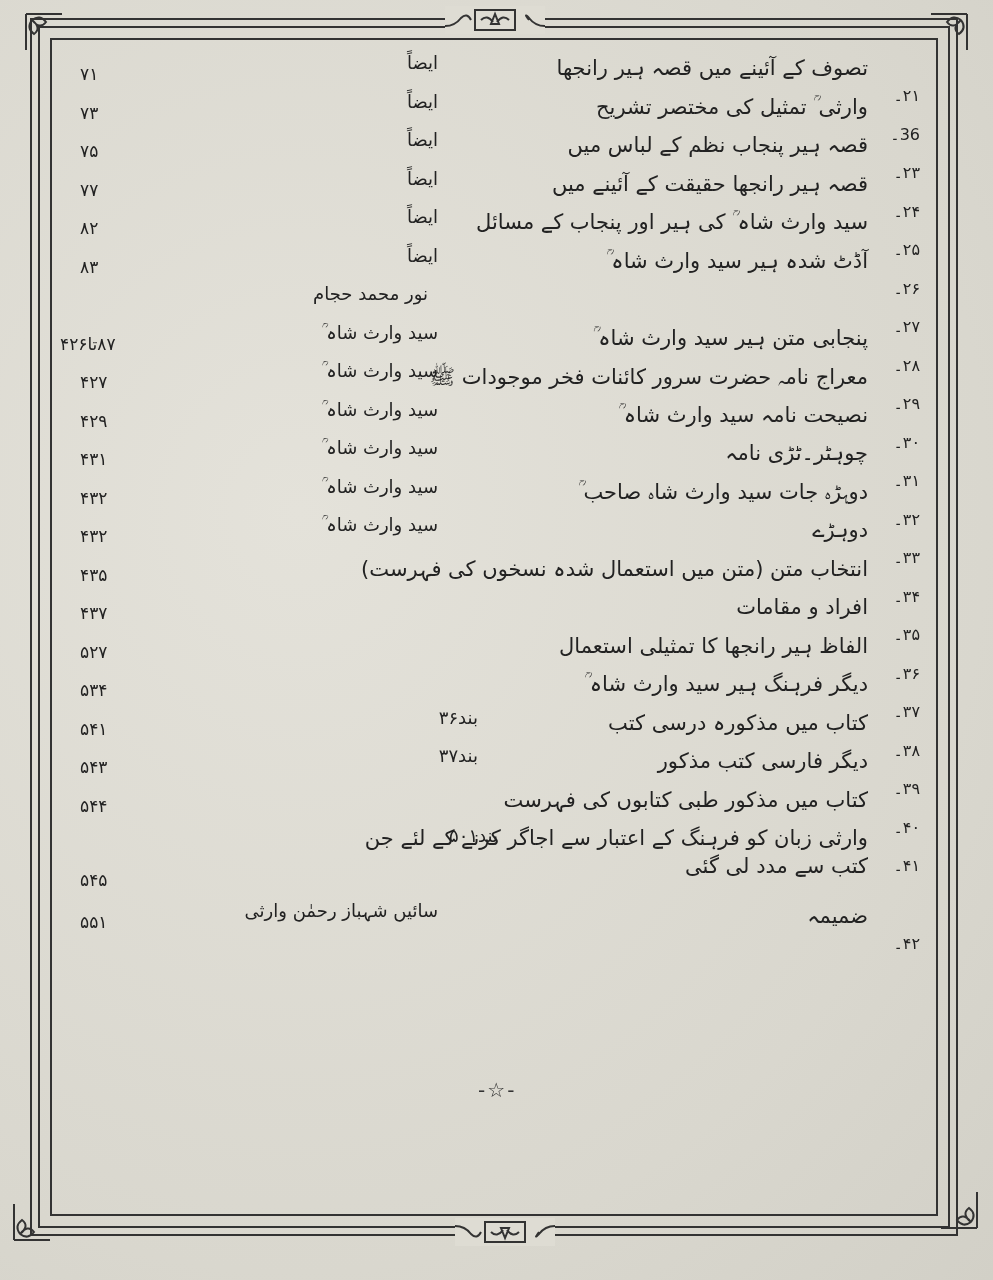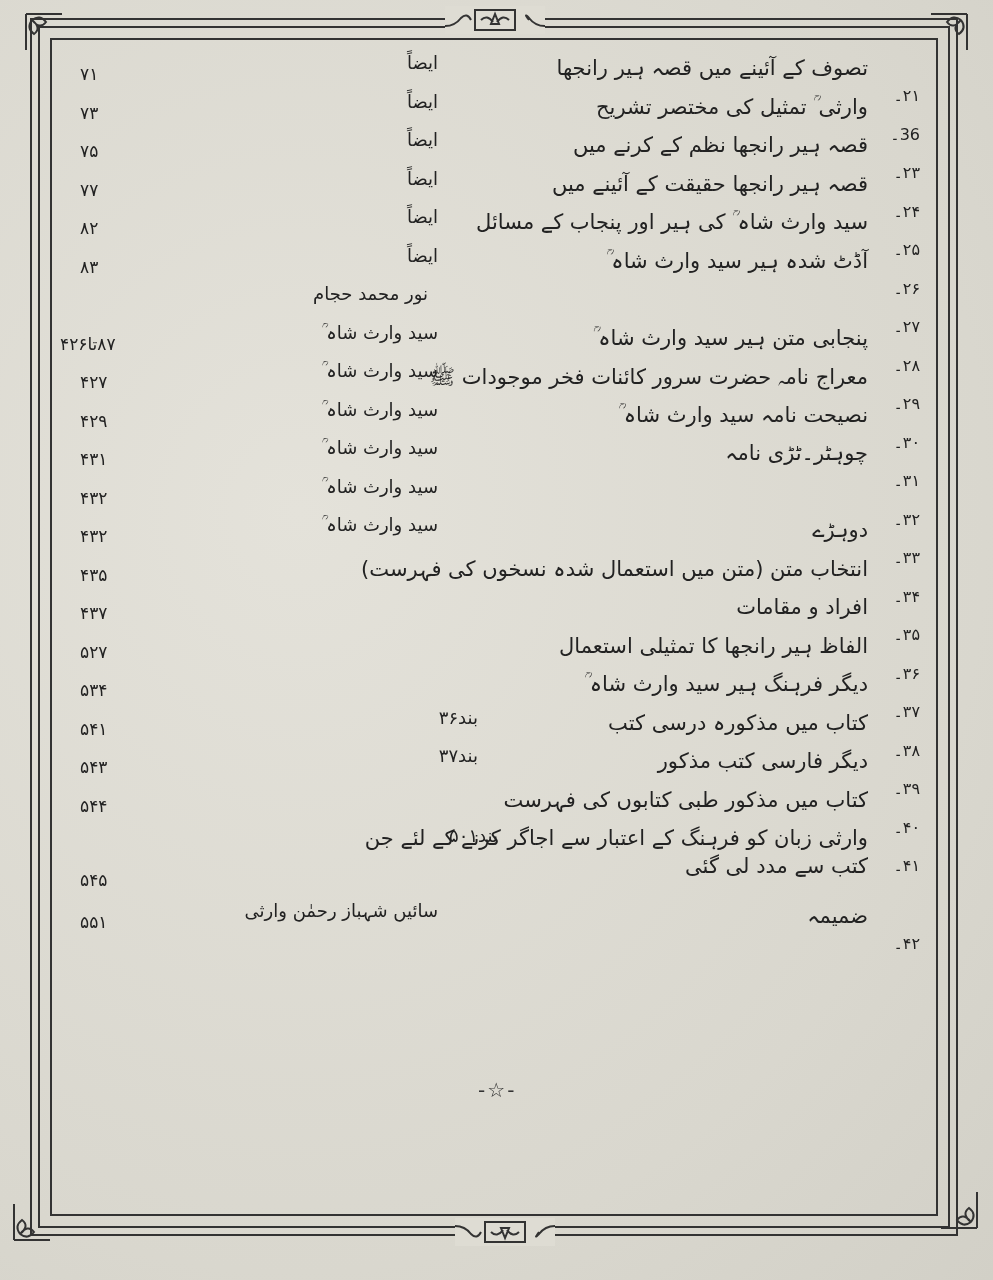--- a/index.html
+++ b/index.html
@@ -103,21 +103,21 @@
     <span class="page">۷۱</span>
   </div>
   <div class="row">
     <span class="num">36۔</span>
     <span class="title">وارثی ؒ تمثیل کی مختصر تشریح</span>
     <span class="author">ایضاً</span>
     <span class="page">۷۳</span>
   </div>
   <div class="row">
     <span class="num">۲۳۔</span>
-    <span class="title">قصہ ہیر رانجھا نظم کے کرنے میں</span>
+    <span class="title">قصہ ہیر پنجاب نظم کے لباس میں</span>
     <span class="author">ایضاً</span>
     <span class="page">۷۵</span>
   </div>
   <div class="row">
     <span class="num">۲۴۔</span>
     <span class="title">قصہ ہیر رانجھا حقیقت کے آئینے میں</span>
     <span class="author">ایضاً</span>
     <span class="page">۷۷</span>
   </div>
   <div class="row">
@@ -156,20 +156,21 @@
     <span class="page">۴۲۹</span>
   </div>
   <div class="row">
     <span class="num">۳۱۔</span>
     <span class="title">چوہٹر۔ٹڑی نامہ</span>
     <span class="author">سید وارث شاہ ؒ</span>
     <span class="page">۴۳۱</span>
   </div>
   <div class="row">
     <span class="num">۳۲۔</span>
+    <span class="title">دوہڑہ جات سید وارث شاہ صاحب ؒ</span>
     <span class="author">سید وارث شاہ ؒ</span>
     <span class="page">۴۳۲</span>
   </div>
   <div class="row">
     <span class="num">۳۳۔</span>
     <span class="title">دوہڑے</span>
     <span class="author">سید وارث شاہ ؒ</span>
     <span class="page">۴۳۲</span>
   </div>
   <div class="row">

